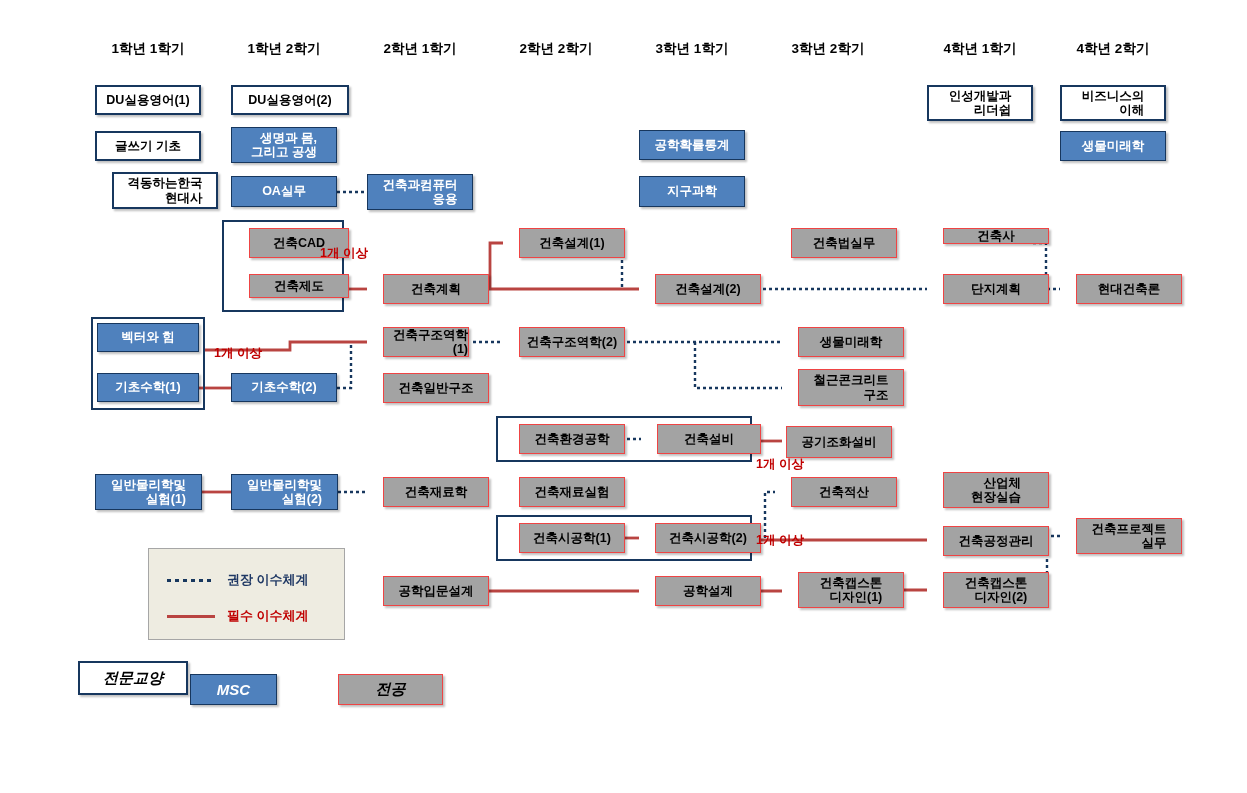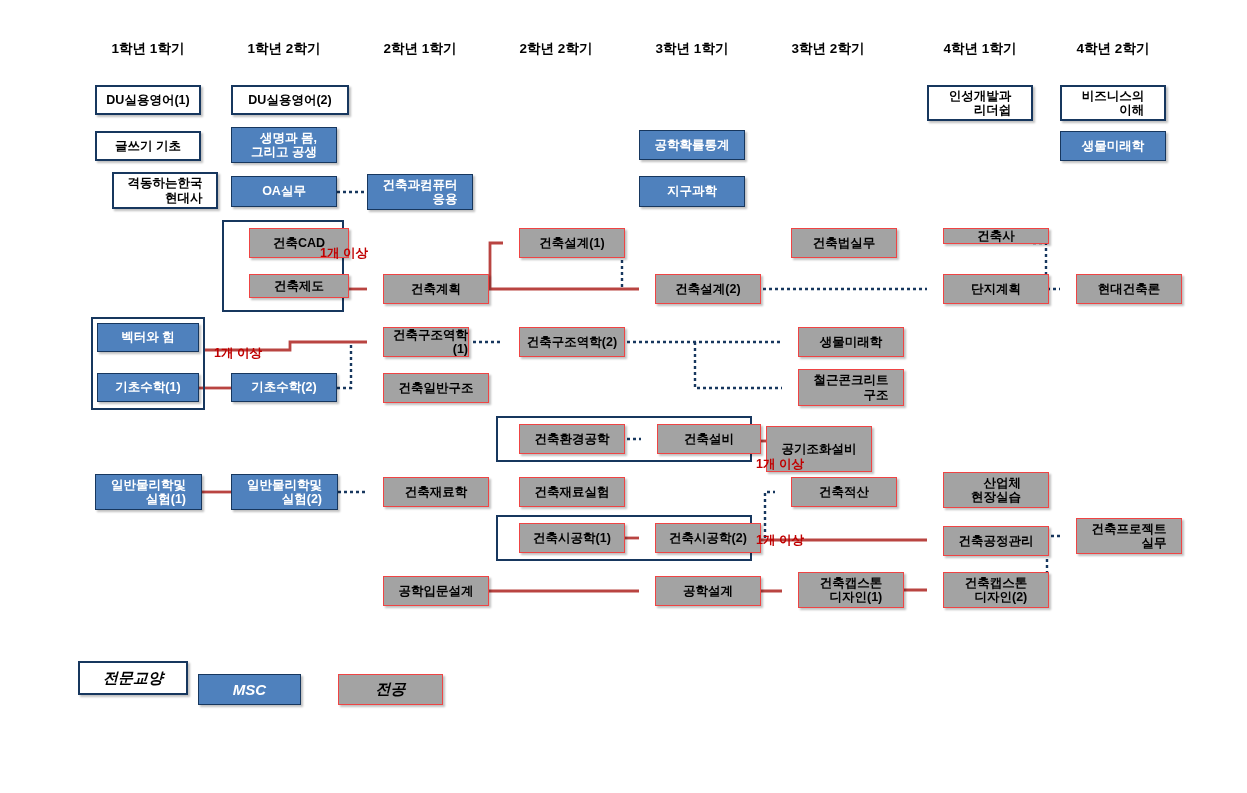--- a/index.html
+++ b/index.html
@@ -128,21 +128,21 @@
   <div class="node msc" style="left:639px;top:176px;width:106px;height:31px">지구과학</div>
   <div class="node major" style="left:639px;top:274px;width:106px;height:30px">건축설계(2)</div>
   <div class="node major" style="left:641px;top:424px;width:104px;height:30px">건축설비</div>
   <div class="node major" style="left:639px;top:523px;width:106px;height:30px">건축시공학(2)</div>
   <div class="node major" style="left:639px;top:576px;width:106px;height:30px">공학설계</div>
 
   <div class="node major" style="left:775px;top:228px;width:106px;height:30px">건축법실무</div>
   <div class="node major" style="left:782px;top:327px;width:106px;height:30px">생물미래학</div>
   <div class="node major" style="left:782px;top:369px;width:106px;height:37px">철근콘크리트
 구조</div>
-  <div class="node major" style="left:750px;top:426px;width:106px;height:46px">공기조화설비</div>
+  <div class="node major" style="left:770px;top:426px;width:106px;height:32px">공기조화설비</div>
   <div class="node major" style="left:775px;top:477px;width:106px;height:30px">건축적산</div>
   <div class="node major" style="left:782px;top:572px;width:106px;height:36px">건축캡스톤
 디자인(1)</div>
 
   <div class="node gen" style="left:927px;top:85px;width:106px;height:36px">인성개발과
 리더쉽</div>
   <div class="node major" style="left:927px;top:228px;width:106px;height:16px">건축사</div>
   <div class="node major" style="left:927px;top:274px;width:106px;height:30px">단지계획</div>
   <div class="node major" style="left:927px;top:472px;width:106px;height:36px">산업체
 현장실습</div>
@@ -155,18 +155,28 @@
   <div class="node msc" style="left:1060px;top:131px;width:106px;height:30px">생물미래학</div>
   <div class="node major" style="left:1060px;top:274px;width:106px;height:30px">현대건축론</div>
   <div class="node major" style="left:1060px;top:518px;width:106px;height:36px">건축프로젝트
 실무</div>
 
   <div class="minone" style="left:320px;top:245px">1개 이상</div>
   <div class="minone" style="left:214px;top:345px">1개 이상</div>
   <div class="minone" style="left:756px;top:456px">1개 이상</div>
   <div class="minone" style="left:756px;top:532px">1개 이상</div>
 
+  <div class="legend-box">
+    <div class="legend-row" style="top:22px">
+      <div class="legend-line dotted"></div>
+      <div class="legend-label rec">권장 이수체계</div>
+    </div>
+    <div class="legend-row" style="top:58px">
+      <div class="legend-line solid"></div>
+      <div class="legend-label req">필수 이수체계</div>
+    </div>
+  </div>
 
   <div class="cat gen" style="left:78px;top:661px;width:110px;height:34px">전문교양</div>
-  <div class="cat msc" style="left:198px;top:674px;width:103px;height:31px">MSC</div>
+  <div class="cat msc" style="left:190px;top:674px;width:87px;height:31px">MSC</div>
   <div class="cat major" style="left:322px;top:674px;width:105px;height:31px">전공</div>
 
 </div>
 
 </body></html>

